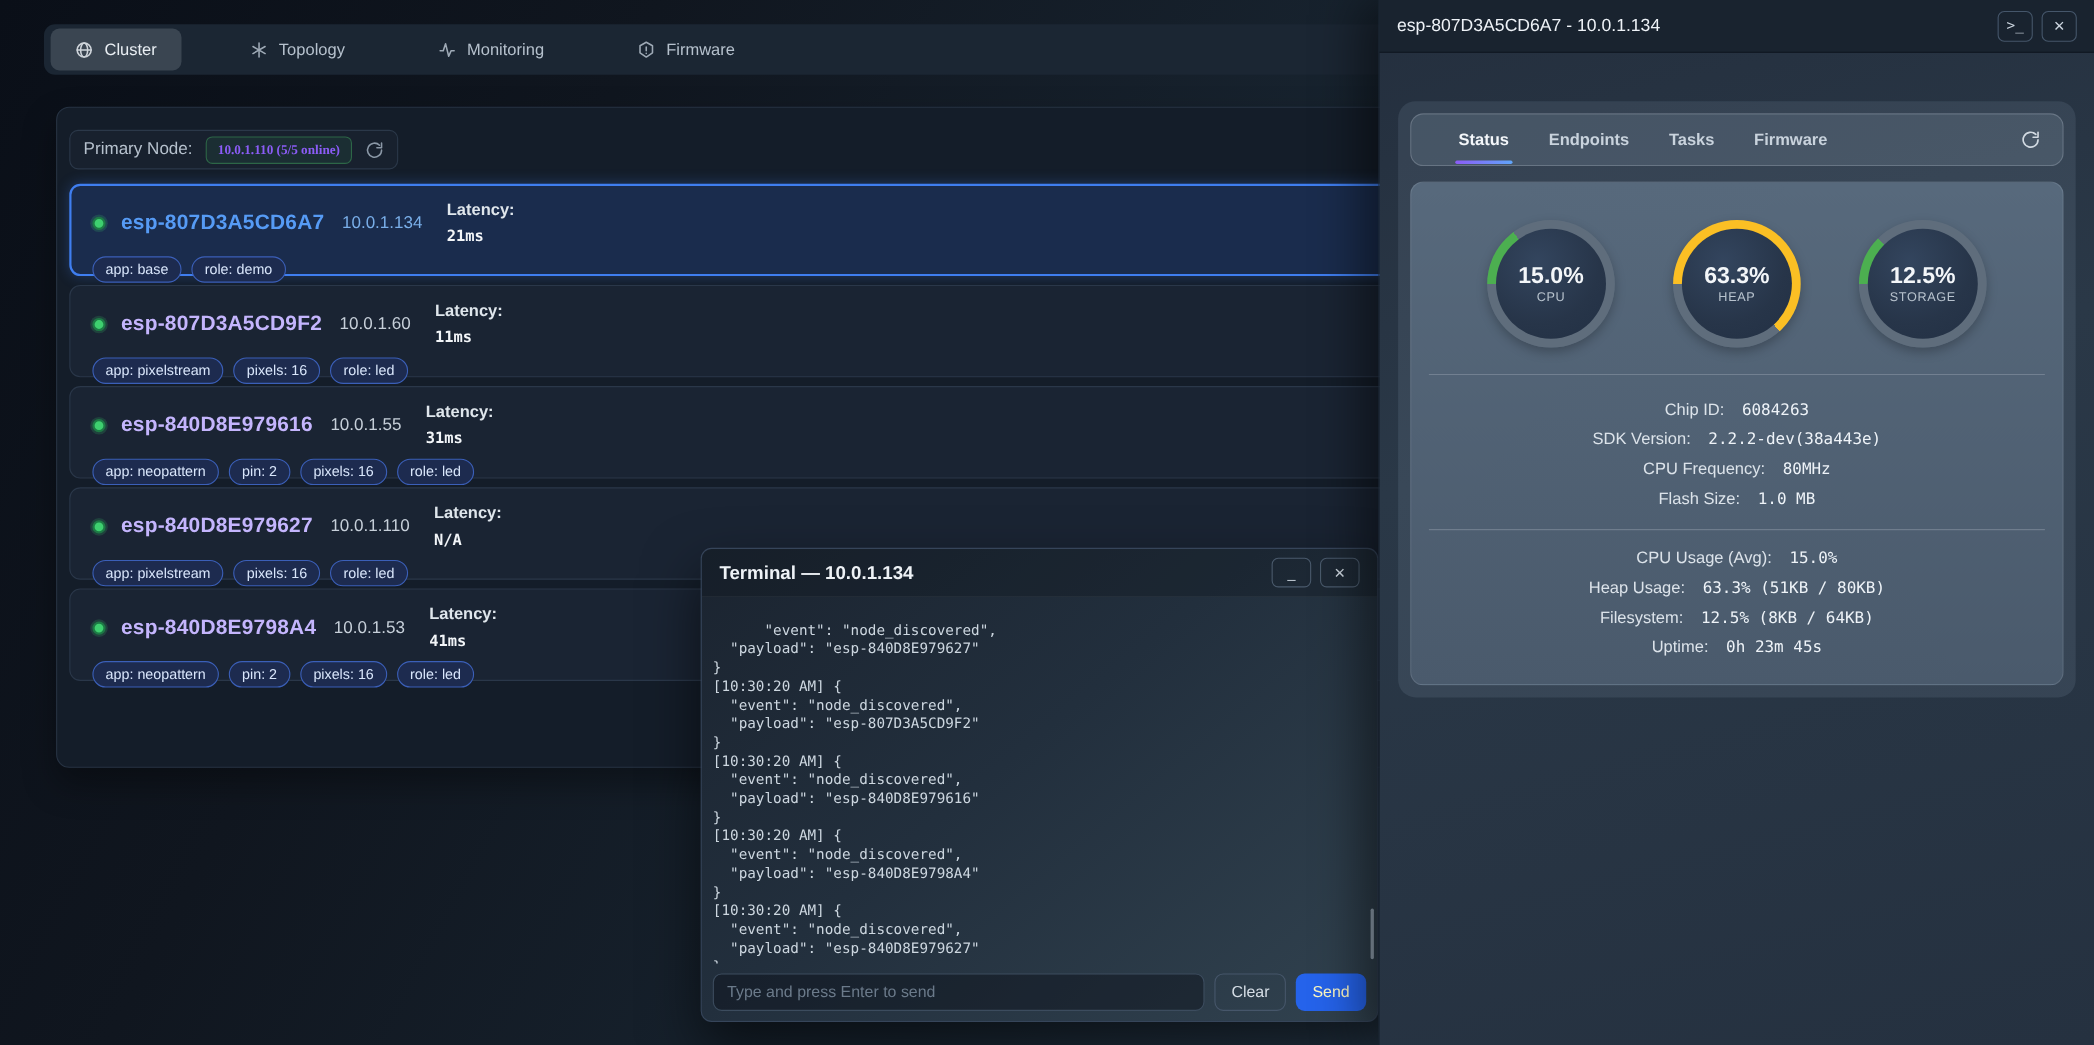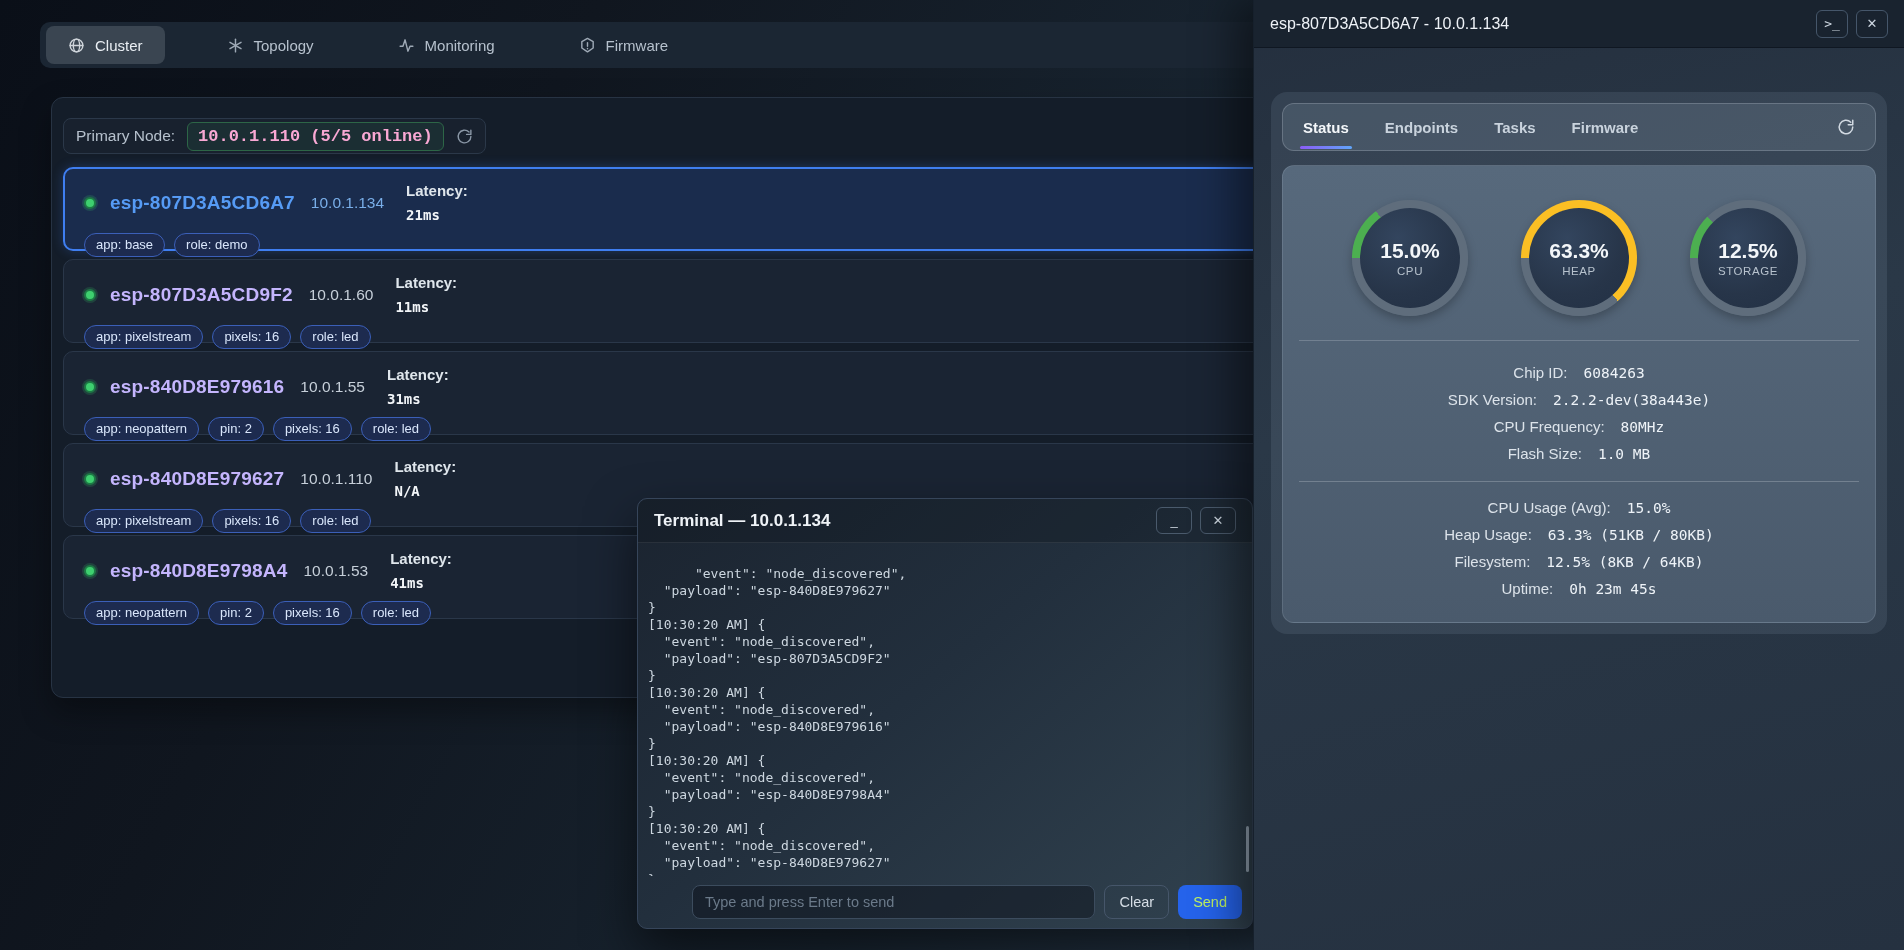--- a/index.html
+++ b/index.html
@@ -32,22 +32,22 @@
     background:#141d29; border:1px solid #273343; border-radius:12px;
     padding:11px; box-shadow:0 14px 30px rgba(0,0,0,.35);
   }
   .primary-bar {
     display:inline-flex; align-items:center; gap:12px;
     border:1px solid #2b3849; background:#18212e; border-radius:8px;
     padding:3px 12px; margin:9px 0 13px 0; height:36px;
   }
   .primary-label { color:#b6c1cd; font-size:15.5px; }
   .primary-badge {
-    font-family:Liberation Mono, monospace; font-weight:bold; font-size:17px;
-    color:#f9a8d4; background:rgba(74,222,128,.07);
+    font-family:Liberation Serif, serif; font-weight:bold; font-size:12px;
+    color:#8b5cf6; background:rgba(74,222,128,.07);
     border:1px solid #2d6647; border-radius:6px; padding:4px 10px;
   }
   .icon-btn-plain { color:#8b98a7; display:inline-flex; cursor:pointer; }
   .icon-btn-plain svg { width:17px; height:17px; stroke:currentColor; fill:none; stroke-width:2; stroke-linecap:round; stroke-linejoin:round; }
 
   .node-list { display:flex; flex-direction:column; gap:8px; }
   .node-row {
     height:84px; border:1px solid #2a3749; background:#1a2433; border-radius:10px;
     padding:14px 20px; cursor:pointer;
   }
@@ -96,35 +96,35 @@
   }
   .term-log {
     flex:1; position:relative; padding:5px 10px; overflow:hidden;
     font-family:"DejaVu Sans Mono", monospace; font-size:13px; line-height:17px;
     color:#cdd7e0; white-space:pre;
   }
   .term-scrollthumb {
     position:absolute; right:3px; top:283px; width:3px; height:46px;
     background:#93a3b3; border-radius:2px;
   }
-  .term-inputrow { height:52px; display:flex; align-items:center; gap:9px; padding:9px 10px;margin-left:44px; }
+  .term-inputrow { height:52px; display:flex; align-items:center; gap:9px; padding:9px 10px; }
   .term-input {
     flex:1; height:34px; border:1px solid #3c4c5e; border-radius:8px;
     background:rgba(10,16,24,.45); color:#dfe6ed; font-size:14.5px; padding:0 12px;
     font-family:"Liberation Sans", sans-serif; outline:none;
   }
   .term-input::placeholder { color:#6b7a8a; }
   .btn-clear {
     height:34px; border:1px solid #46566a; border-radius:8px; background:transparent;
     color:#d6dee6; font-size:14.5px; padding:0 14px; cursor:pointer;
     font-family:"Liberation Sans", sans-serif;
   }
   .btn-send {
     height:34px; border:none; border-radius:8px; background:#2563eb;
-    color:#bef264; font-size:14.5px; padding:0 15px; cursor:pointer;
+    color:#fef9c3; font-size:14.5px; padding:0 15px; cursor:pointer;
     font-family:"Liberation Sans", sans-serif;
   }
 
   
   .drawer {
     position:absolute; left:1253px; top:0; width:651px; height:950px;
     background:linear-gradient(165deg,#242f3e 0%,#2a3847 40%,#253140 100%);
     box-shadow:-18px 0 40px rgba(0,0,0,.45); border-left:1px solid #16202c; z-index:10;
   }
   .drawer-header {
@@ -139,21 +139,21 @@
   }
   .drawer-body { padding:0 17px; }
   .drawer-container {
     margin-top:44px; background:rgba(151,170,190,.14); border-radius:16px; padding:11px;
   }
   .tabs-bar {
     height:48px; background:rgba(151,170,190,.18); border:1px solid rgba(203,213,225,.25);
     border-radius:12px; display:flex; align-items:center; padding:0 20px; gap:36px;
   }
   .dtab { position:relative; font-size:15px; font-weight:600; color:#c9d3dd; cursor:pointer; }
-  .dtab.active { color:#f4f7fa; }
+  .dtab.active { color:#f4f7fa;margin-left:23px; }
   .dtab.active::after {
     content:""; position:absolute; left:-3px; right:-3px; bottom:-13px; height:3px;
     border-radius:2px; background:linear-gradient(90deg,#8b5cf6,#60a5fa);
   }
   .tabs-refresh { margin-left:auto; color:#d2dae2; display:flex; cursor:pointer; }
   .tabs-refresh svg { width:18px; height:18px; stroke:currentColor; fill:none; stroke-width:2; stroke-linecap:round; stroke-linejoin:round; }
 
   .status-card {
     margin-top:14px; border-radius:12px; border:1px solid rgba(203,213,225,.15);
     background:linear-gradient(180deg,#57697c 0%,#4a5a6c 100%);

